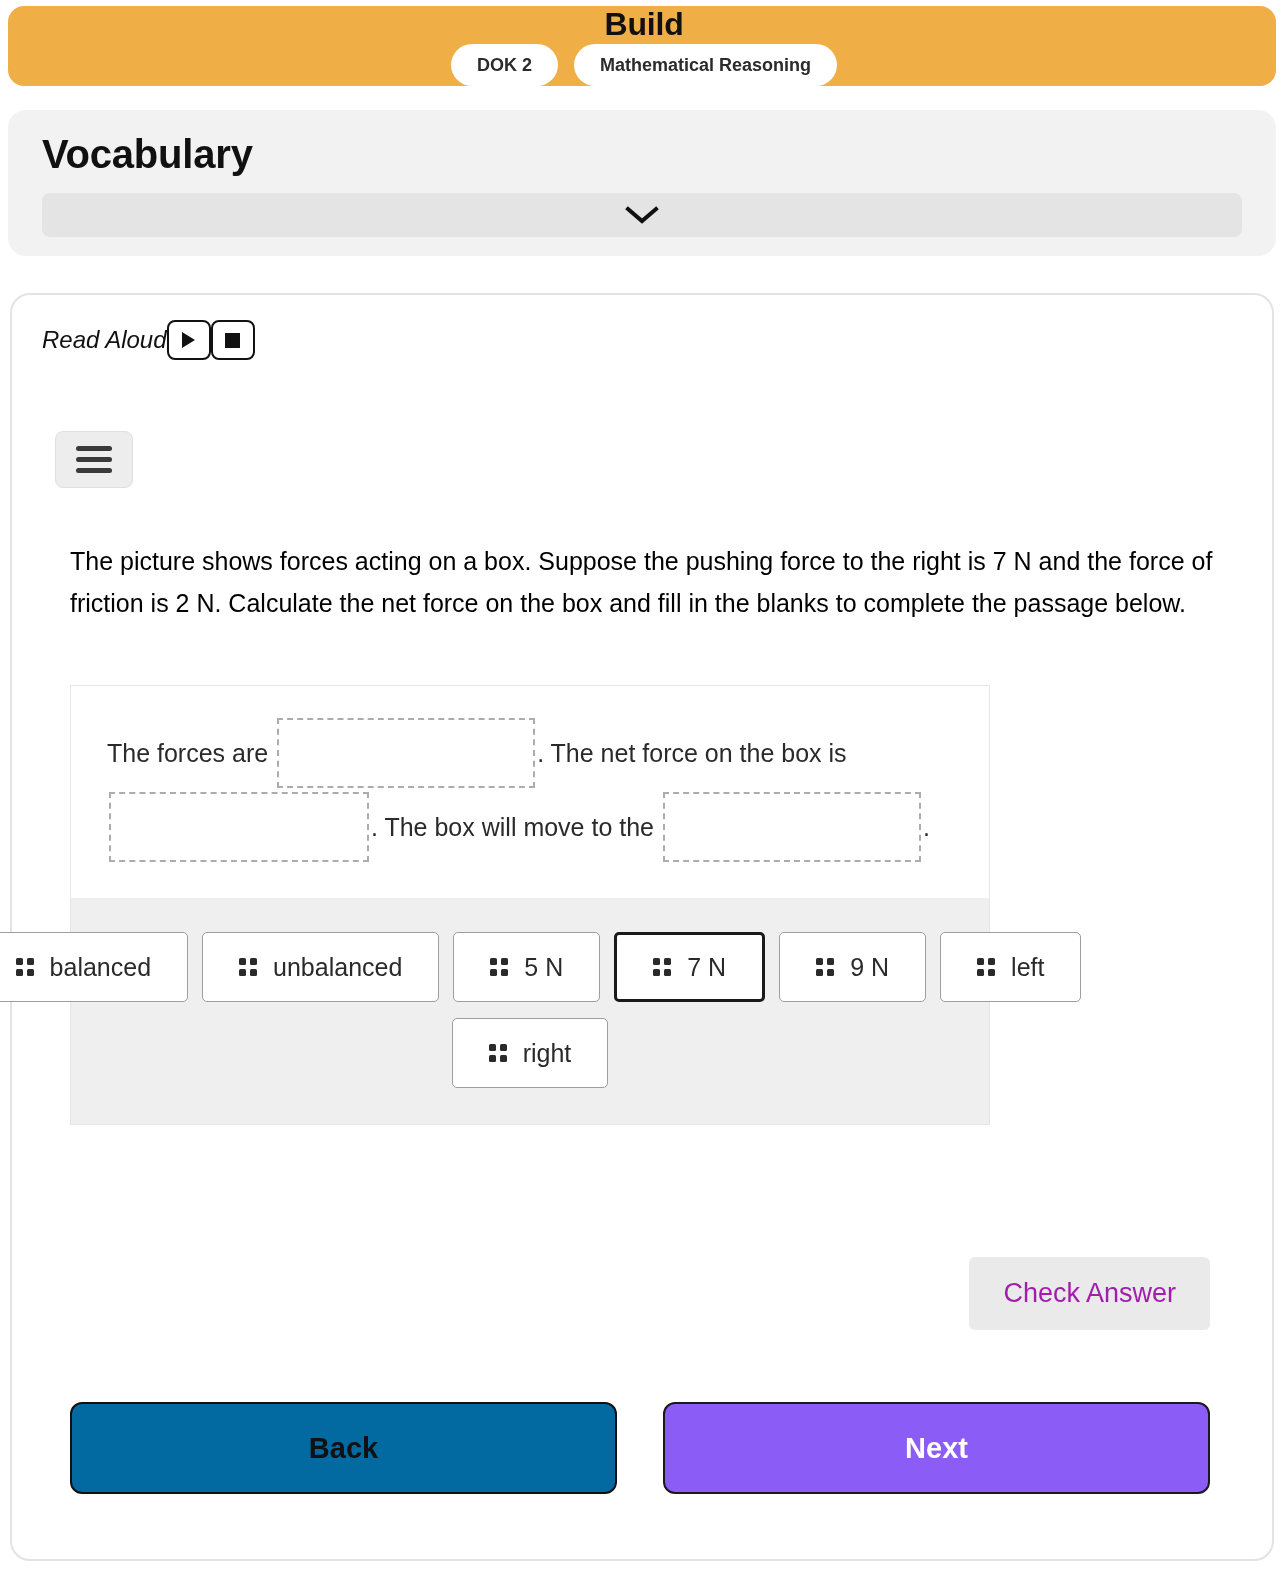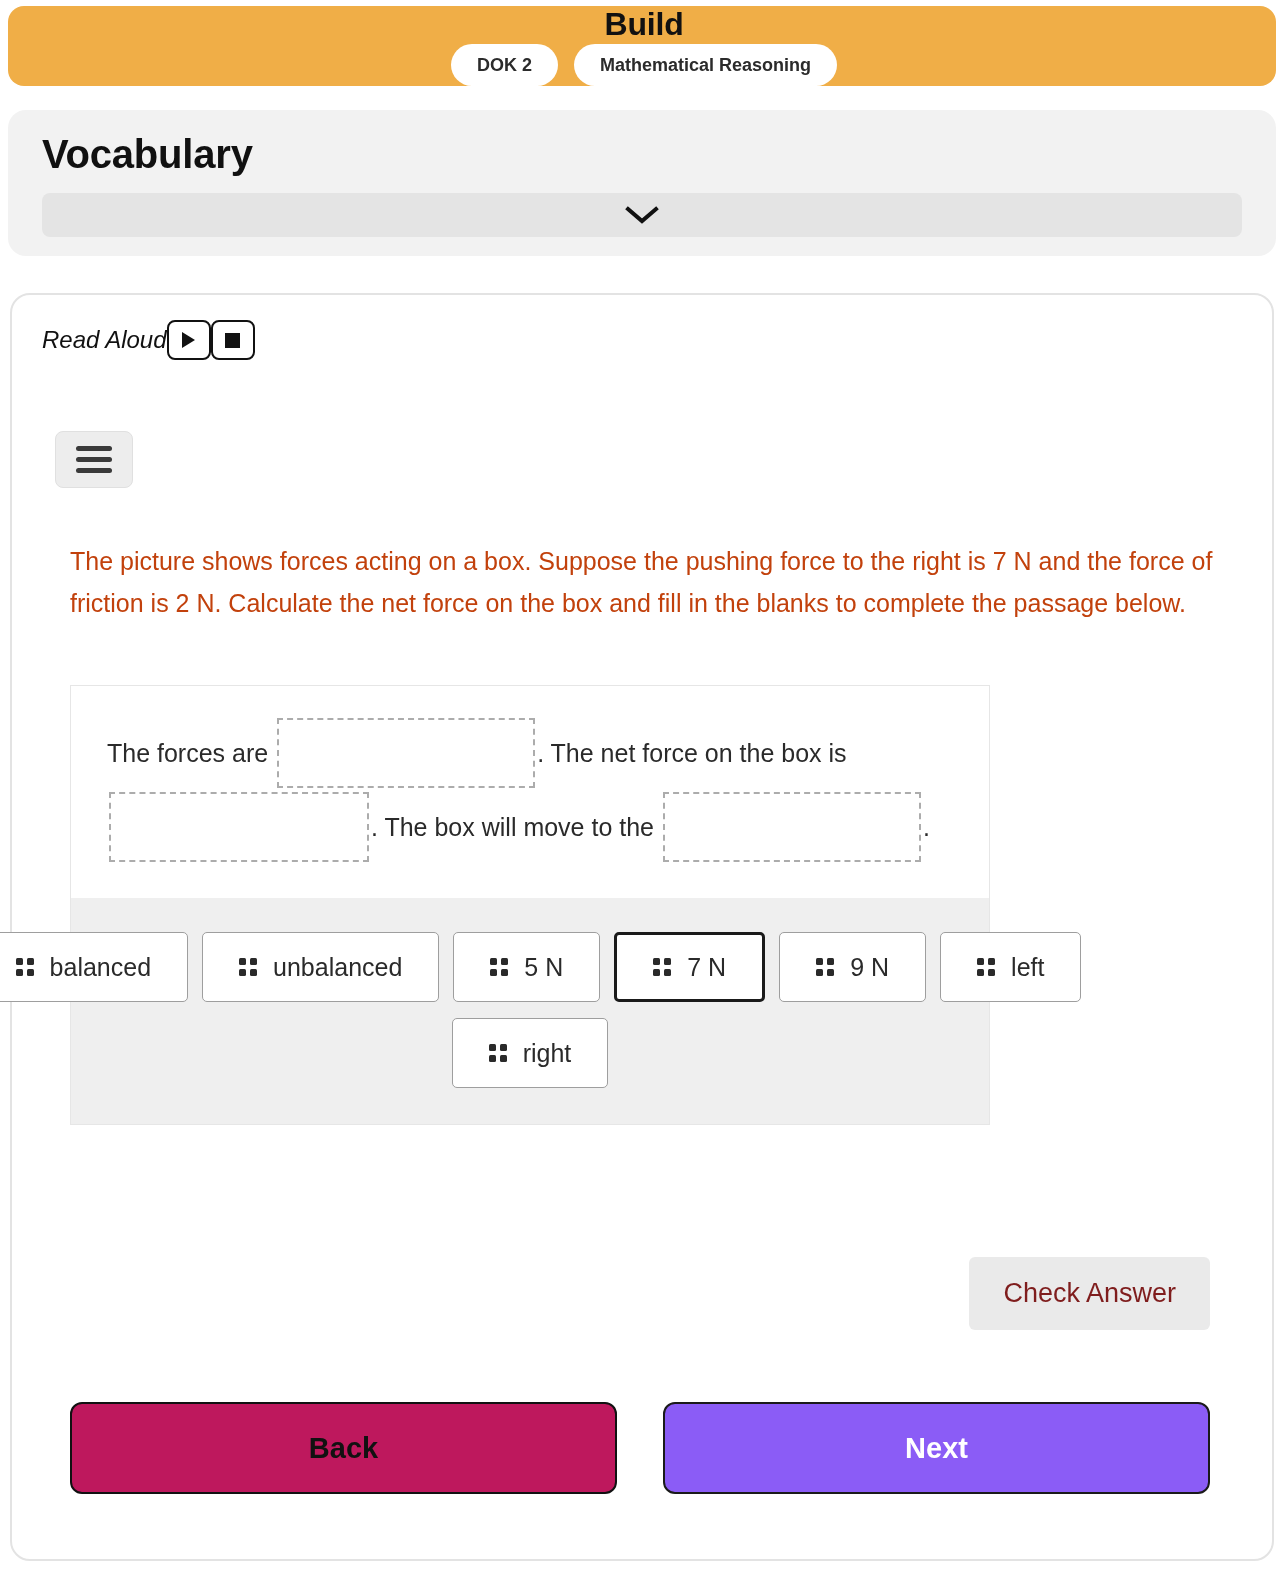--- a/index.html
+++ b/index.html
@@ -132,21 +132,21 @@
     background: #3a3a3a;
     border-radius: 3px;
   }
 
   .prompt {
     position: absolute;
     left: 58px; top: 245px;
     width: 1150px;
     font-size: 25px;
     line-height: 42px;
-    color: #c2410c;
+    color: #000000;
   }
 
   
   .cloze {
     position: absolute;
     left: 58px; top: 390px;
     width: 920px;
     border: 1px solid #E6E6E6;
     background: #ffffff;
   }
@@ -224,21 +224,21 @@
     left: 58px; top: 962px;
     width: 1140px;
     display: flex;
     justify-content: flex-end;
   }
   .check-btn {
     background: #EAEAEA;
     border: none;
     border-radius: 6px;
     font-size: 27px;
-    color: #7f1d1d;
+    color: #a21caf;
     padding: 21px 34px;
     cursor: pointer;
     font-family: inherit;
   }
 
   
   .nav {
     position: absolute;
     left: 58px; top: 1107px;
     width: 1140px;
@@ -248,21 +248,21 @@
   .nav button {
     flex: 1;
     height: 92px;
     border-radius: 12px;
     font-size: 29px;
     font-weight: bold;
     cursor: pointer;
     font-family: inherit;
   }
   .btn-back {
-    background: #be185d;
+    background: #0369a1;
     border: 2px solid #111111;
     color: #111111;
     text-align: center;
   }
   .btn-next {
     background: #8b5cf6;
     border: 2px solid #1A1A1A;
     color: #ffffff;
   }
 </style>

